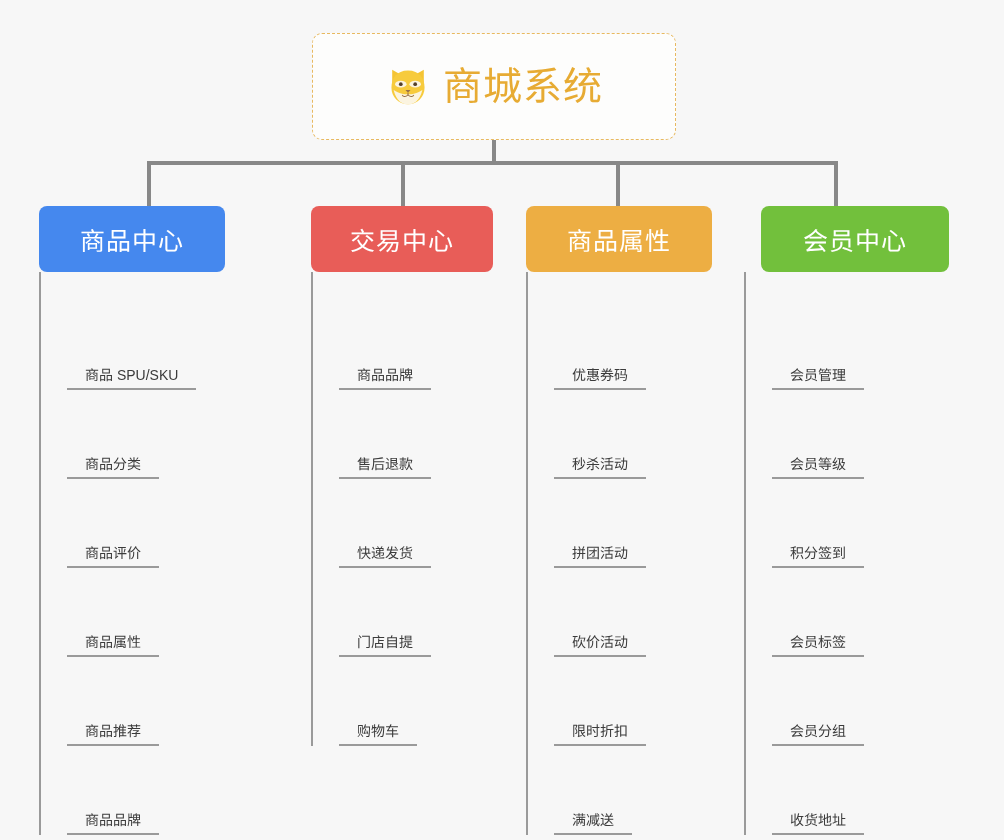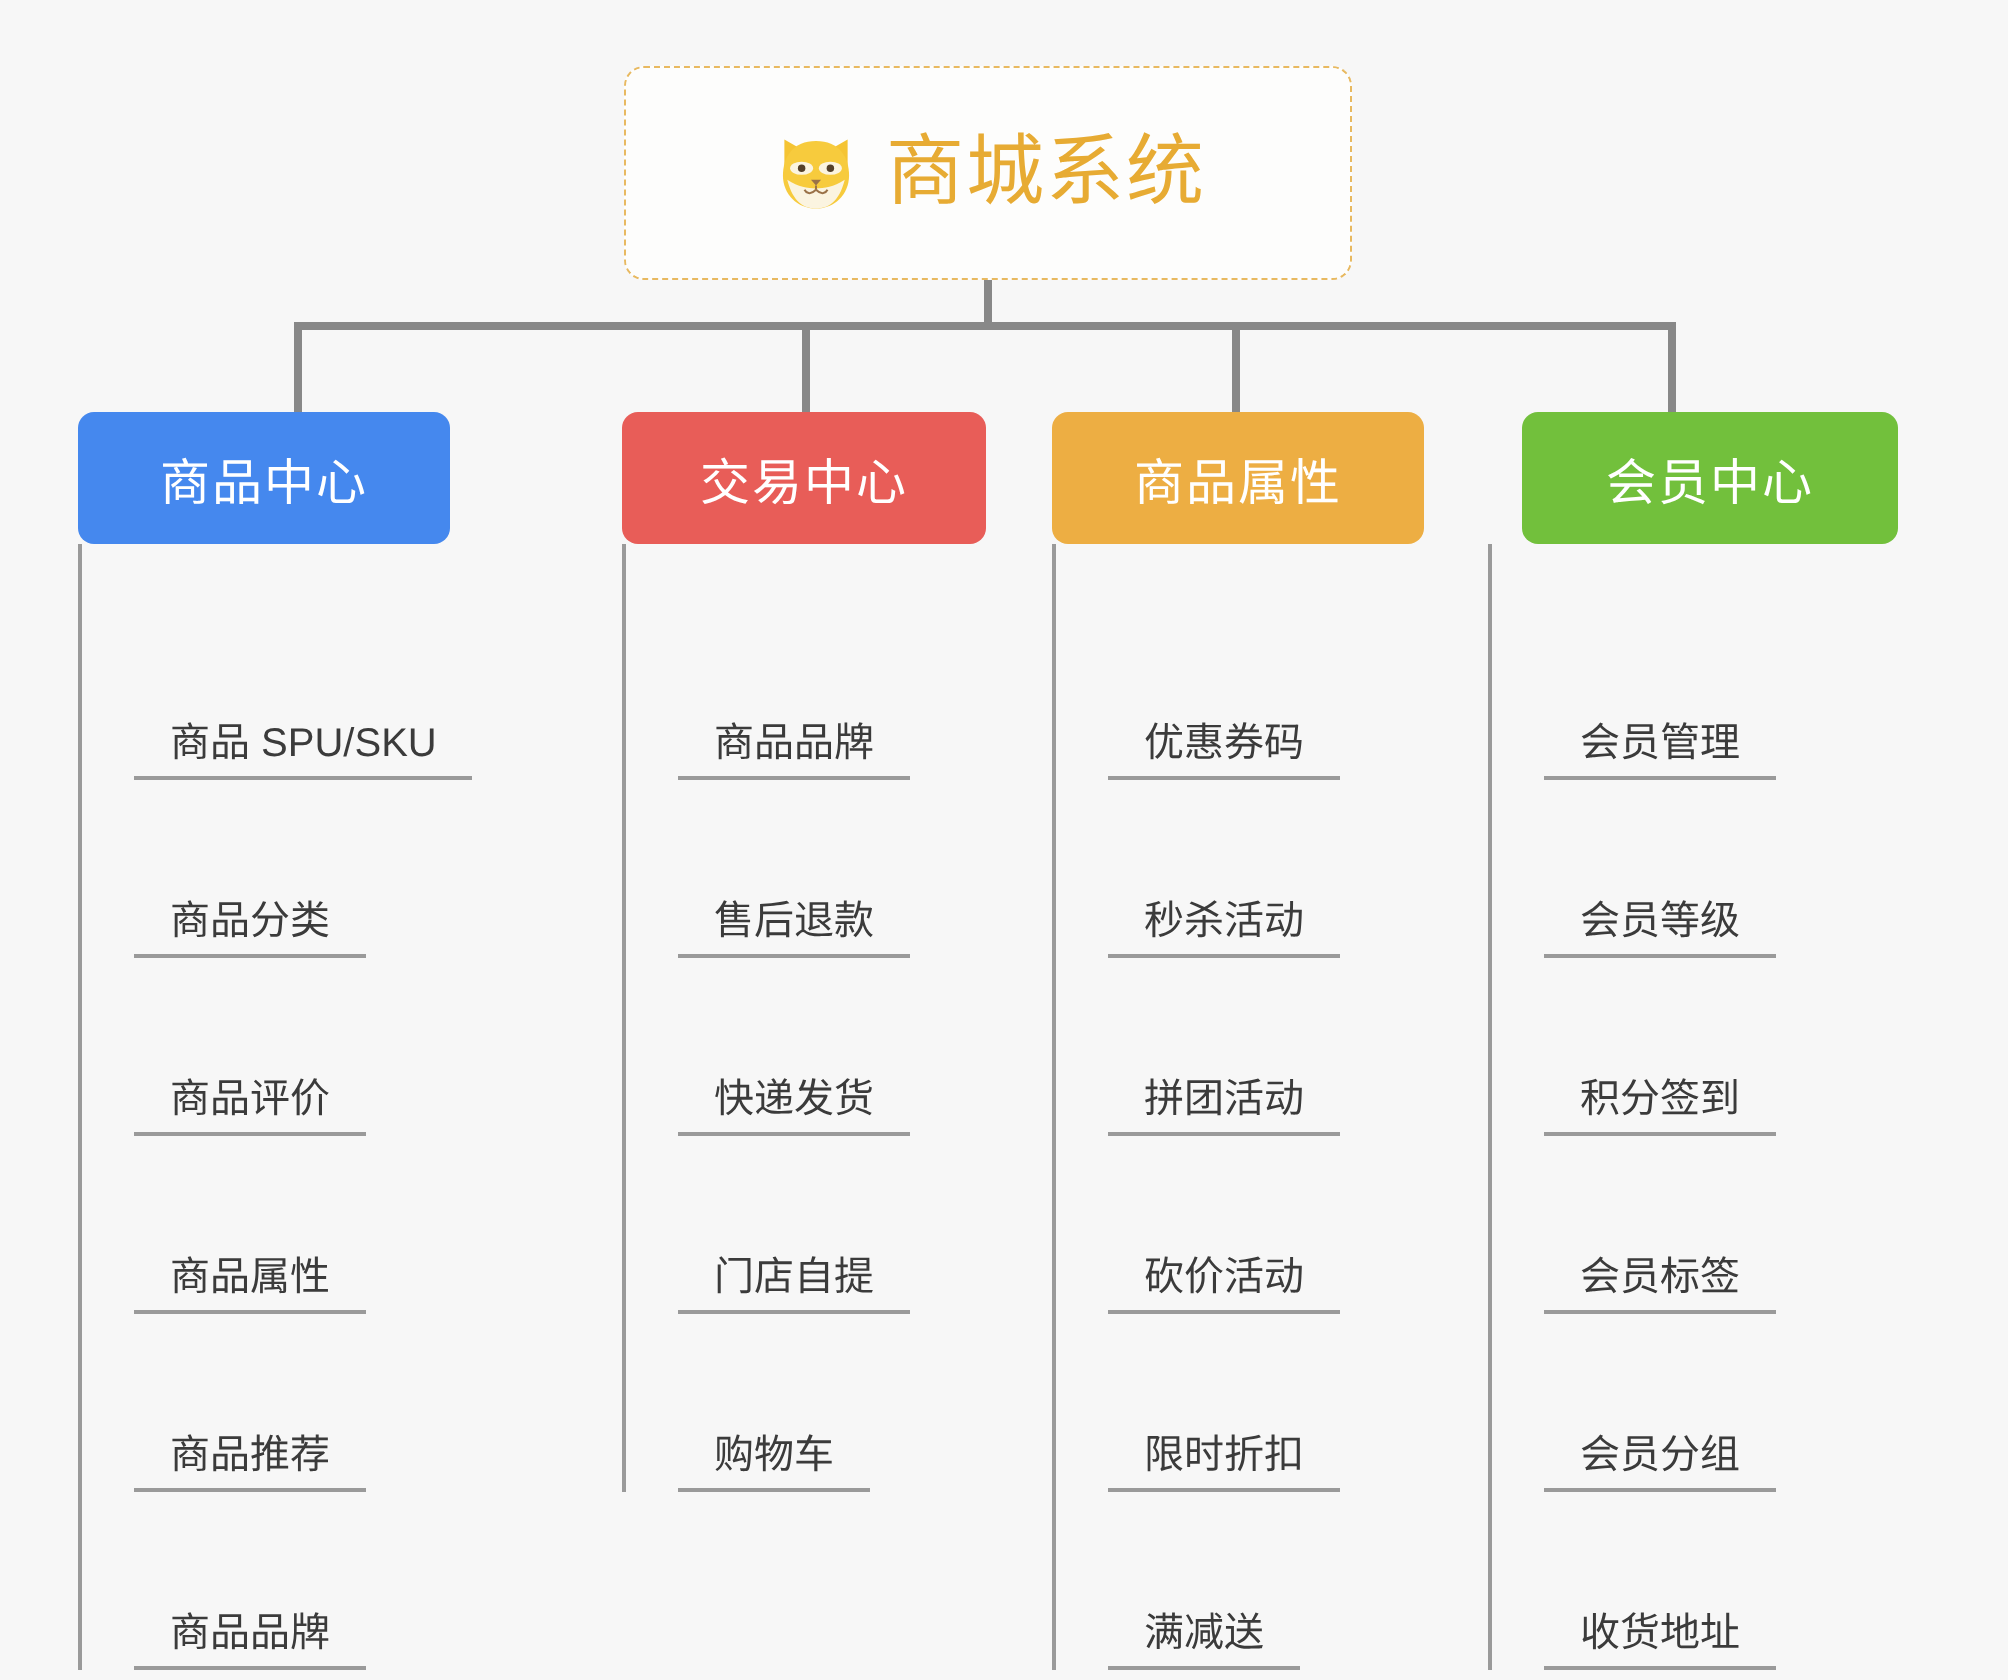--- a/index.html
+++ b/index.html
@@ -116,21 +116,21 @@
   }
   .sub-item {
     height: 89px;
     box-sizing: border-box;
     position: relative;
     display: flex;
     align-items: flex-end;
     padding-left: 44px;
   }
   .sub-label {
-    font-size: 20px;
+    font-size: 14px;
     color: #3b3b3b;
     line-height: 1.1;
     white-space: nowrap;
     padding-bottom: 5px;
     border-bottom: 2px solid #9a9a9a;
     
     padding-right: 18px;
     margin-left: -18px;
     padding-left: 18px;
   }

